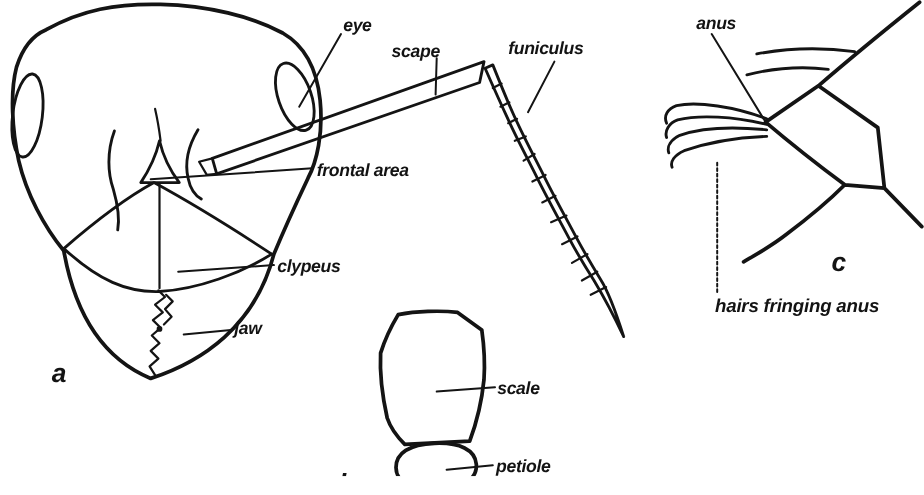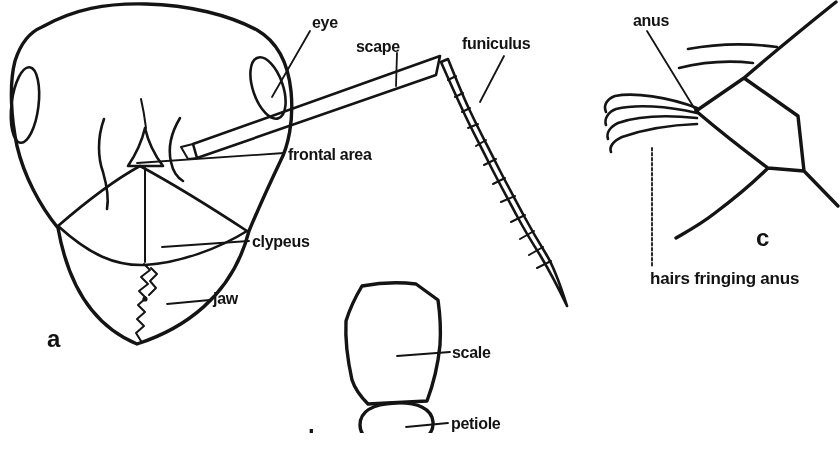--- a/index.html
+++ b/index.html
@@ -1,18 +1,19 @@
 <!DOCTYPE html>
 <html><head>
 <meta charset="utf-8">
 <style>
   html,body{margin:0;padding:0;background:#ffffff;}
   #stage{
     position:relative;width:840px;height:433px;background:#ffffff;overflow:hidden;
     font-family:"Liberation Sans", sans-serif;
+    font-style:italic;
   }
   svg{display:block;}
   .ink{stroke:#141414;fill:none;stroke-linecap:round;stroke-linejoin:round;}
   .w-heavy{stroke-width:3.4px;}
   .w-med{stroke-width:2.6px;}
   .w-thin{stroke-width:2px;}
   .leader{stroke:#141414;stroke-width:1.8px;fill:none;stroke-linecap:round;}
   text{fill:#131313;}
   .lbl{font-size:16px;font-weight:600;letter-spacing:-0.3px;}
   .lbl-lg{font-size:17px;font-weight:600;letter-spacing:-0.2px;}

